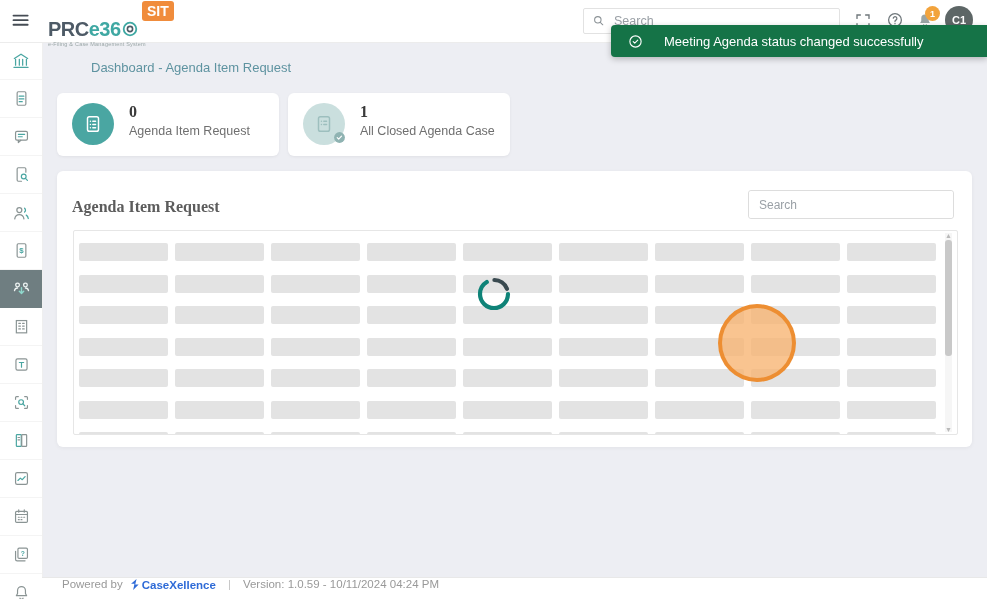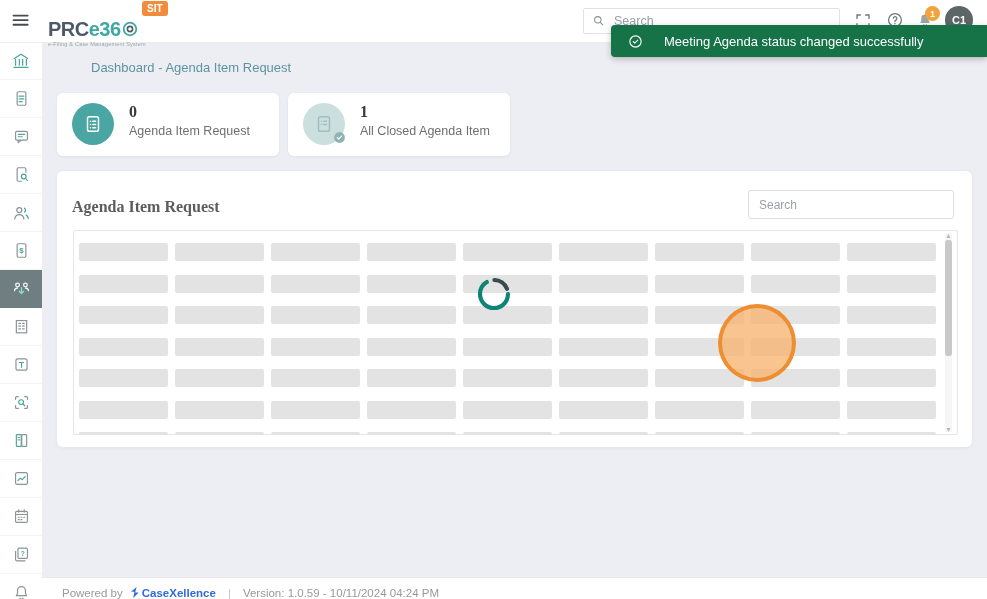--- a/index.html
+++ b/index.html
@@ -9,21 +9,21 @@
 
   
   .header{position:absolute;left:0;top:0;right:0;height:42px;background:#fff;
           border-bottom:1px solid #ececec;z-index:10;}
   .hamburger{left:10px;top:11px;width:22px;height:20px;cursor:pointer;}
   .logo{left:48px;top:3px;line-height:1;margin-top:16px;}
   .logo-text{font-size:20px;font-weight:bold;letter-spacing:-0.5px;color:#4d5a66;}
   .logo-accent{color:#3fa8a3;}
   .logo-target{display:inline-block;vertical-align:-1px;margin-left:1px;}
   .logo-sub{font-size:5.5px;color:#9aa6a6;margin-top:2px;letter-spacing:.2px;}
-  .env-badge{left:142px;top:1px;background:#f08c3c;color:#fff;font-size:10px;font-weight:bold;
+  .env-badge{left:142px;top:1px;background:#f08c3c;color:#fff;font-size:14px;font-weight:bold;
              padding:2px 5px;border-radius:3px;z-index:11;}
   .hsearch{left:583px;top:8px;width:257px;height:26px;border:1px solid #e2e2e2;border-radius:2px;
            background:#fff;display:flex;align-items:center;padding-left:8px;box-sizing:border-box;}
   .hsearch input{border:none;outline:none;flex:1;font-size:12.5px;color:#555;margin-left:6px;
                  font-family:"Liberation Sans", sans-serif;background:transparent;}
   .hsearch input::placeholder{color:#9aa0a6;}
   .topicon{width:18px;height:18px;cursor:pointer;}
   .bell-badge{left:925px;top:6px;width:15px;height:15px;border-radius:50%;background:#f2a33c;
               color:#fff;font-size:9px;font-weight:bold;display:flex;align-items:center;
               justify-content:center;z-index:12;}
@@ -86,21 +86,21 @@
   .spinner{position:absolute;left:402px;top:45px;width:36px;height:36px;z-index:3;
            animation:spin 1s linear infinite;}
   @keyframes spin{to{transform:rotate(360deg);}}
 
   .click-ind{left:718px;top:304px;width:78px;height:78px;border-radius:50%;
              background:rgba(247,179,113,.78);border:4px solid rgba(236,139,45,.95);
              box-sizing:border-box;z-index:40;pointer-events:none;}
 
   
   .footer{position:absolute;left:42px;right:0;bottom:0;height:21px;background:#fff;
-          border-top:1px solid #e8e8e8;display:flex;align-items:flex-end;padding-left:20px;
+          border-top:1px solid #e8e8e8;display:flex;align-items:flex-start;padding-left:20px;
           font-size:11.5px;color:#999;z-index:7;gap:6px;}
   .brand{color:#2f6bd7;font-weight:bold;display:flex;align-items:center;gap:2px;cursor:pointer;}
   .fsep{color:#c4c4c4;margin:0 6px;}
 </style>
 </head>
 <body>
 
 <div class="app">
 
   <div class="main-bg"></div>
@@ -270,21 +270,21 @@
           <rect x="6" y="4" width="12" height="16" rx="2" fill="none" stroke="#9dbfbe" stroke-width="1.6"></rect>
           <path d="M9.2 9h.01M11.8 9h3M9.2 12.5h.01M11.8 12.5h3" stroke="#9dbfbe" stroke-width="1.6" stroke-linecap="round"></path>
         </svg>
       <svg class="check-mini" width="13" height="13" viewBox="0 0 24 24">
           <circle cx="12" cy="12" r="10" fill="#8fb3b2"></circle>
           <path d="M7.8 12.3l2.7 2.7 5.2-5.5" fill="none" stroke="#fff" stroke-width="2.2" stroke-linecap="round" stroke-linejoin="round"></path>
         </svg>
     </div>
     <div class="stat-text">
       <div class="stat-value">1</div>
-      <div class="stat-label">All Closed Agenda Item</div>
+      <div class="stat-label">All Closed Agenda Case</div>
     </div>
   </div>
 
   <div class="abs panel">
     <div class="panel-title">Agenda Item Request</div>
     <div class="psearch">
       <input type="text" placeholder="Search" style="">
     </div>
     <div class="tablebox">
       <div class="skel-grid" style="grid-template-columns: repeat(9, 89px);">

